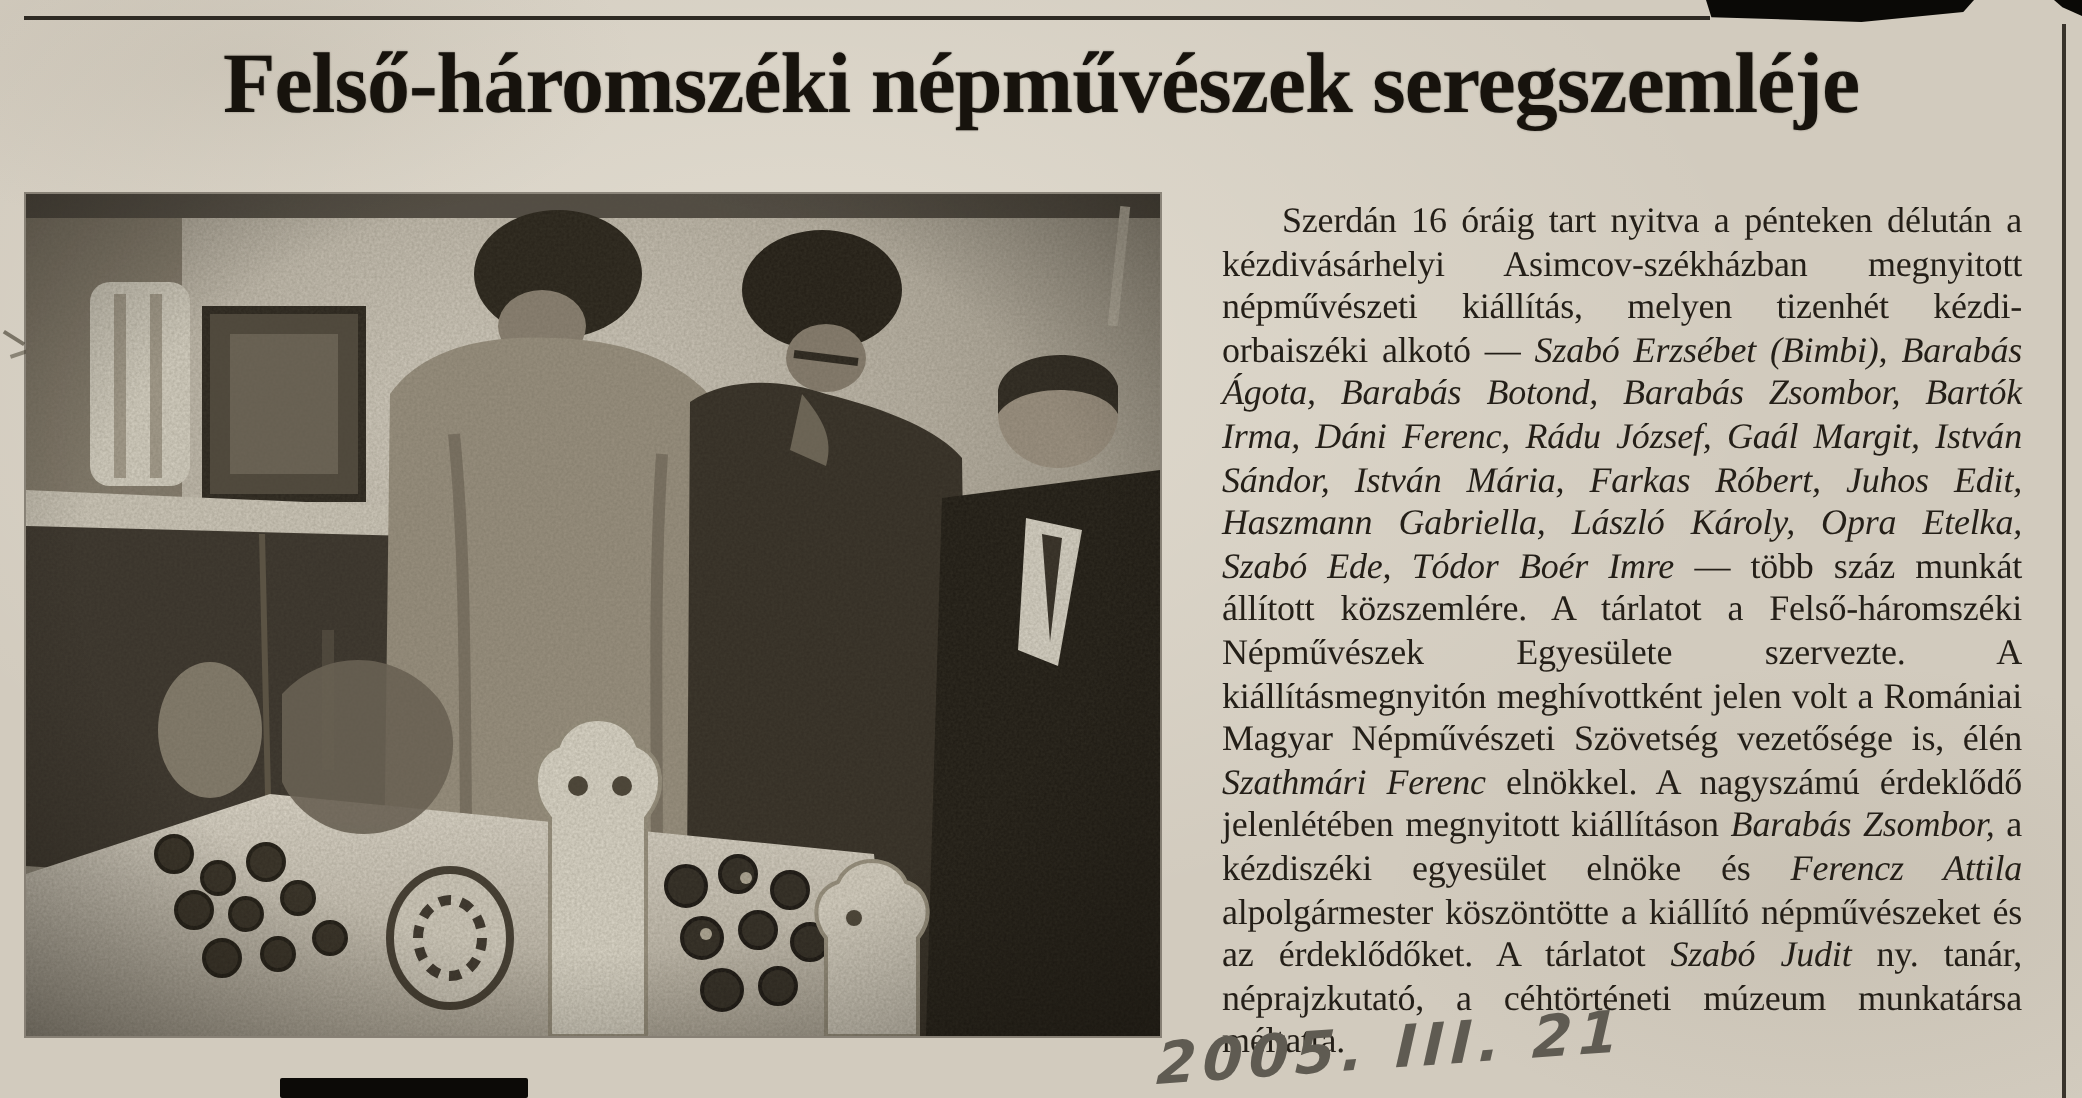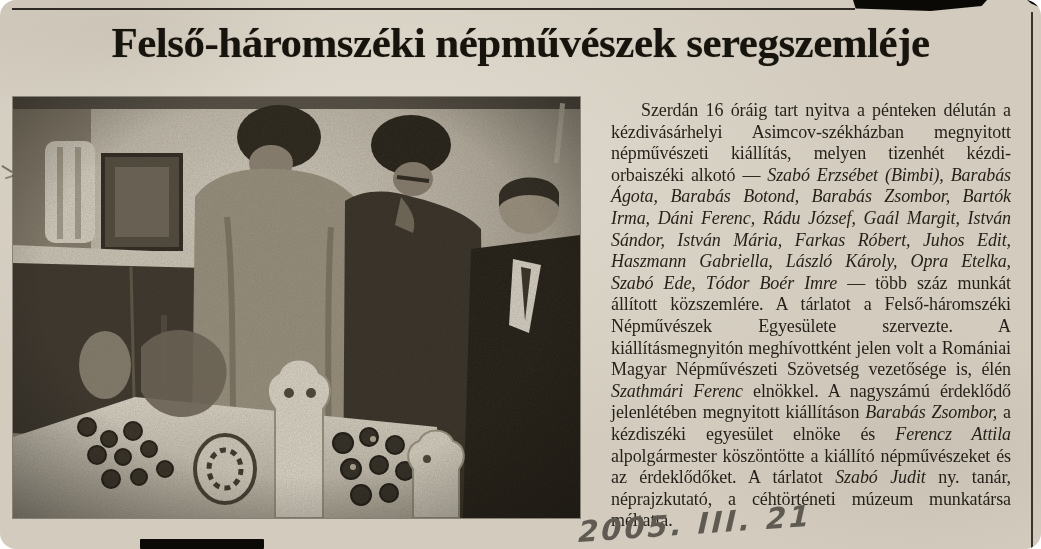--- a/index.html
+++ b/index.html
@@ -7,21 +7,20 @@
     position:relative;
     width:1041px;height:549px;
     overflow:hidden;
     background:
       radial-gradient(ellipse 700px 420px at 38% 32%, rgba(255,252,242,.35), rgba(0,0,0,0) 70%),
       radial-gradient(ellipse 300px 160px at 88% 82%, rgba(120,110,90,.10), rgba(0,0,0,0) 75%),
       radial-gradient(ellipse 260px 120px at 12% 6%, rgba(120,110,90,.12), rgba(0,0,0,0) 75%),
       #d2cbbe;
     font-family:"Liberation Serif", serif;
     color:#241f18;
-    border-radius:16px;
   }
   
   .top-rule{position:absolute;left:12px;top:8px;width:843px;height:2px;background:#2e2a23;}
   .scan-top-band{position:absolute;left:853px;top:0;width:134px;height:11px;background:#0a0906;
     clip-path:polygon(0 0,100% 0,96% 55%,58% 100%,2% 78%);}
   .scan-top-corner{position:absolute;left:1027px;top:0;width:14px;height:8px;background:#0a0906;
     clip-path:polygon(0 0,100% 0,100% 100%,30% 45%);}
   .scan-bottom-bar{position:absolute;left:140px;top:539px;width:124px;height:10px;background:#0c0a07;border-radius:1px;}
   .column-rule{position:absolute;left:1031px;top:12px;width:2px;height:537px;background:#38332b;}
   .stray-mark{position:absolute;left:1px;top:168px;width:12px;height:2px;background:#7a7466;transform:rotate(32deg);}

